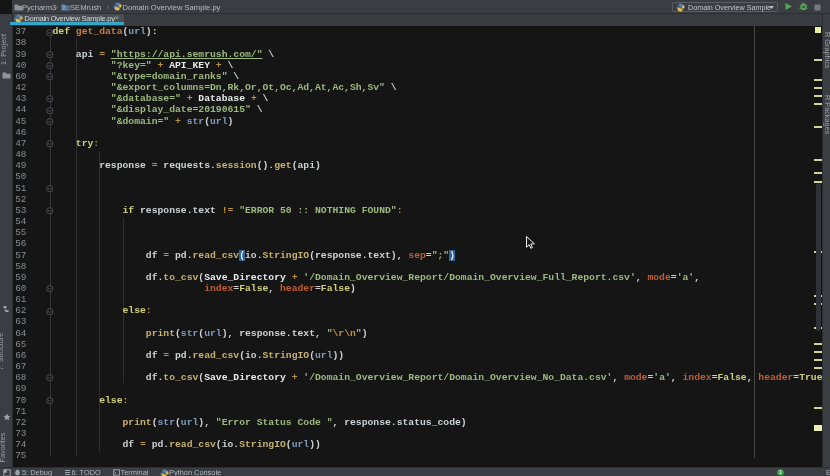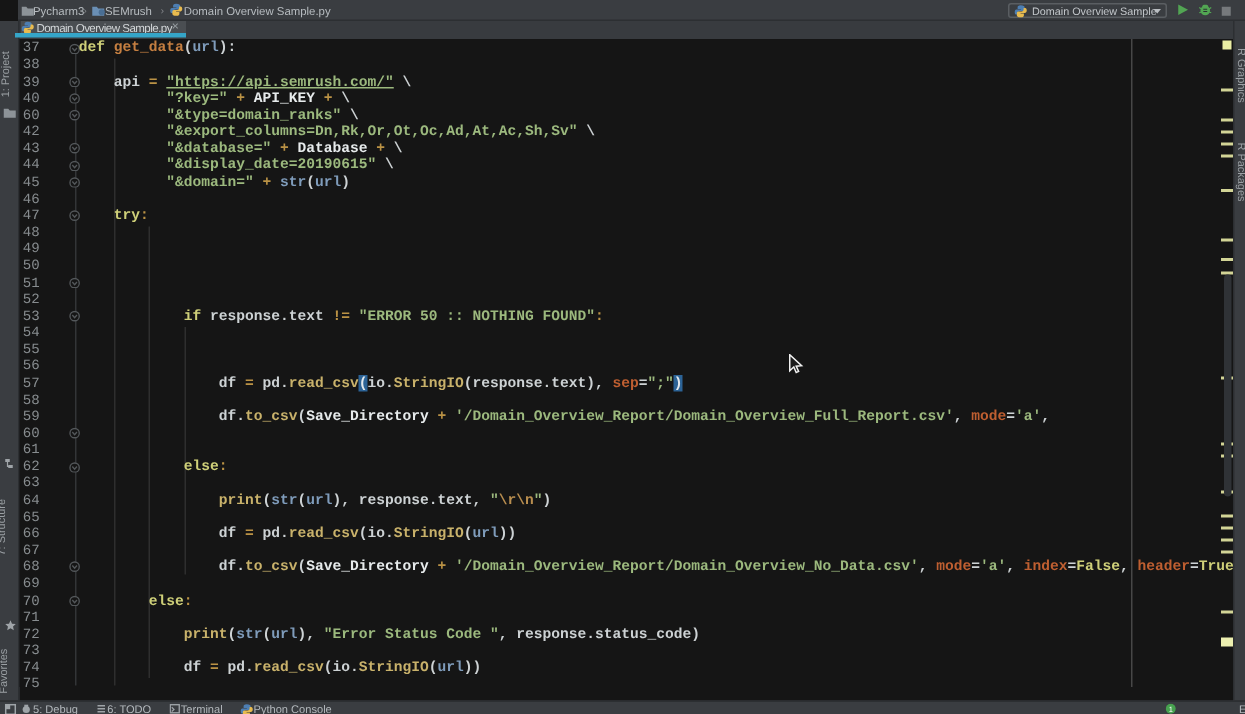--- a/index.html
+++ b/index.html
@@ -230,28 +230,30 @@
     <div class="cl" style="top:48.62px">    api <i class="o">=</i> <i class="su">"https://api.semrush.com/"</i> \</div>
     <div class="cl" style="top:59.78px">          <i class="s">"?key="</i> <i class="o">+</i> <i class="g">API_KEY</i> <i class="o">+</i> \</div>
     <div class="cl" style="top:70.94px">          <i class="s">"&amp;type=domain_ranks"</i> \</div>
     <div class="cl" style="top:82.10px">          <i class="s">"&amp;export_columns=Dn,Rk,Or,Ot,Oc,Ad,At,Ac,Sh,Sv"</i> \</div>
     <div class="cl" style="top:93.26px">          <i class="s">"&amp;database="</i> <i class="o">+</i> <i class="g">Database</i> <i class="o">+</i> \</div>
     <div class="cl" style="top:104.42px">          <i class="s">"&amp;display_date=20190615"</i> \</div>
     <div class="cl" style="top:115.58px">          <i class="s">"&amp;domain="</i> <i class="o">+</i> <i class="b">str</i>(<i class="b">url</i>)</div>
     <div class="cl" style="top:126.74px"></div>
     <div class="cl" style="top:137.90px">    <i class="k">try</i><i class="o">:</i></div>
     <div class="cl" style="top:149.06px"></div>
+    <div class="cl" style="top:160.22px">        response <i class="o">=</i> requests.<i class="c">session</i>().<i class="c">get</i>(api)</div>
     <div class="cl" style="top:171.38px"></div>
     <div class="cl" style="top:193.70px"></div>
     <div class="cl" style="top:204.86px">            <i class="k">if</i> response.text <i class="o">!=</i> <i class="s">"ERROR 50 :: NOTHING FOUND"</i><i class="o">:</i></div>
     <div class="cl" style="top:216.02px"></div>
     <div class="cl" style="top:238.34px"></div>
     <div class="cl" style="top:249.50px">                df <i class="o">=</i> pd.<i class="c">read_csv</i><i class="hl">(</i>io.<i class="c">StringIO</i>(response.text), <i class="np">sep</i>=<i class="s">";"</i><i class="hl">)</i></div>
     <div class="cl" style="top:260.66px"></div>
     <div class="cl" style="top:271.82px">                df.<i class="c">to_csv</i>(<i class="g">Save_Directory</i> <i class="o">+</i> <i class="s">'/Domain_Overview_Report/Domain_Overview_Full_Report.csv'</i>, <i class="np">mode</i>=<i class="s">'a'</i>,</div>
+    <div class="cl" style="top:282.98px">                          <i class="np">index</i>=<i class="k">False</i>, <i class="np">header</i>=<i class="k">False</i>)</div>
     <div class="cl" style="top:294.14px"></div>
     <div class="cl" style="top:305.30px">            <i class="k">else</i><i class="o">:</i></div>
     <div class="cl" style="top:316.46px"></div>
     <div class="cl" style="top:327.62px">                <i class="c">print</i>(<i class="b">str</i>(<i class="b">url</i>), response.text, <i class="s">"</i><i class="e">\r\n</i><i class="s">"</i>)</div>
     <div class="cl" style="top:338.78px"></div>
     <div class="cl" style="top:349.94px">                df <i class="o">=</i> pd.<i class="c">read_csv</i>(io.<i class="c">StringIO</i>(<i class="b">url</i>))</div>
     <div class="cl" style="top:361.10px"></div>
     <div class="cl" style="top:372.26px">                df.<i class="c">to_csv</i>(<i class="g">Save_Directory</i> <i class="o">+</i> <i class="s">'/Domain_Overview_Report/Domain_Overview_No_Data.csv'</i>, <i class="np">mode</i>=<i class="s">'a'</i>, <i class="np">index</i>=<i class="k">False</i>, <i class="np">header</i>=<i class="k">True</i></div>
     <div class="cl" style="top:383.42px"></div>
     <div class="cl" style="top:394.58px">        <i class="k">else</i><i class="o">:</i></div>

